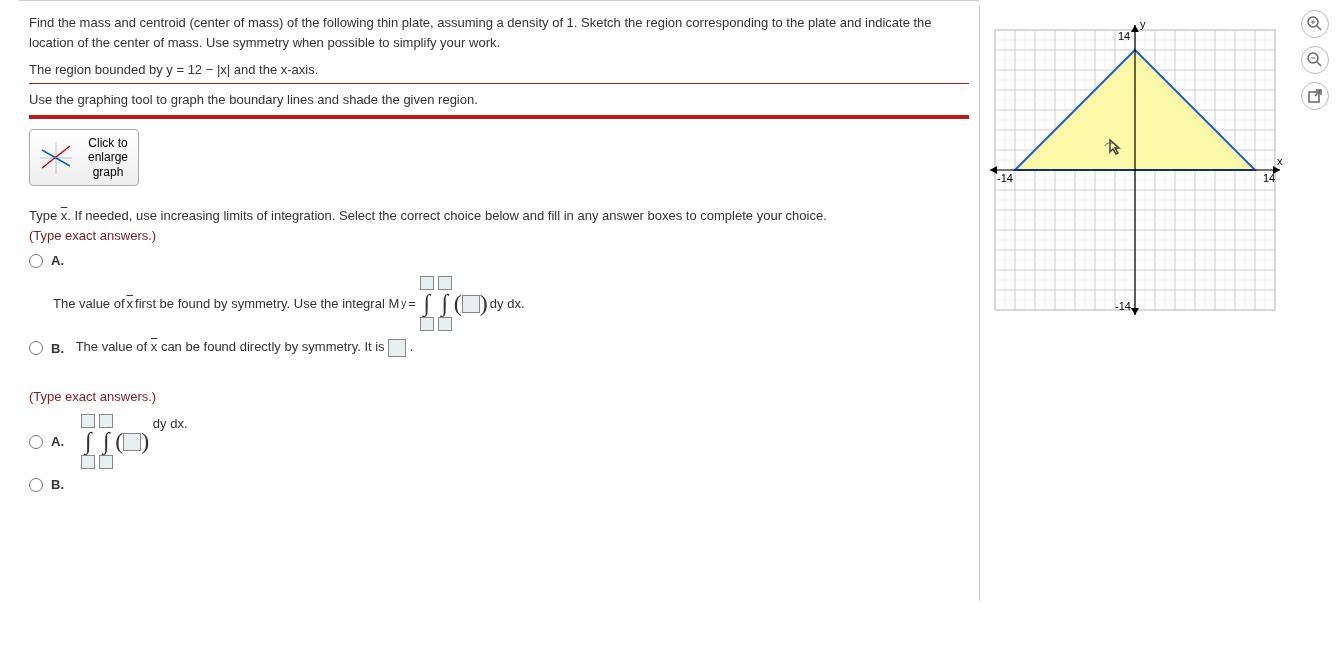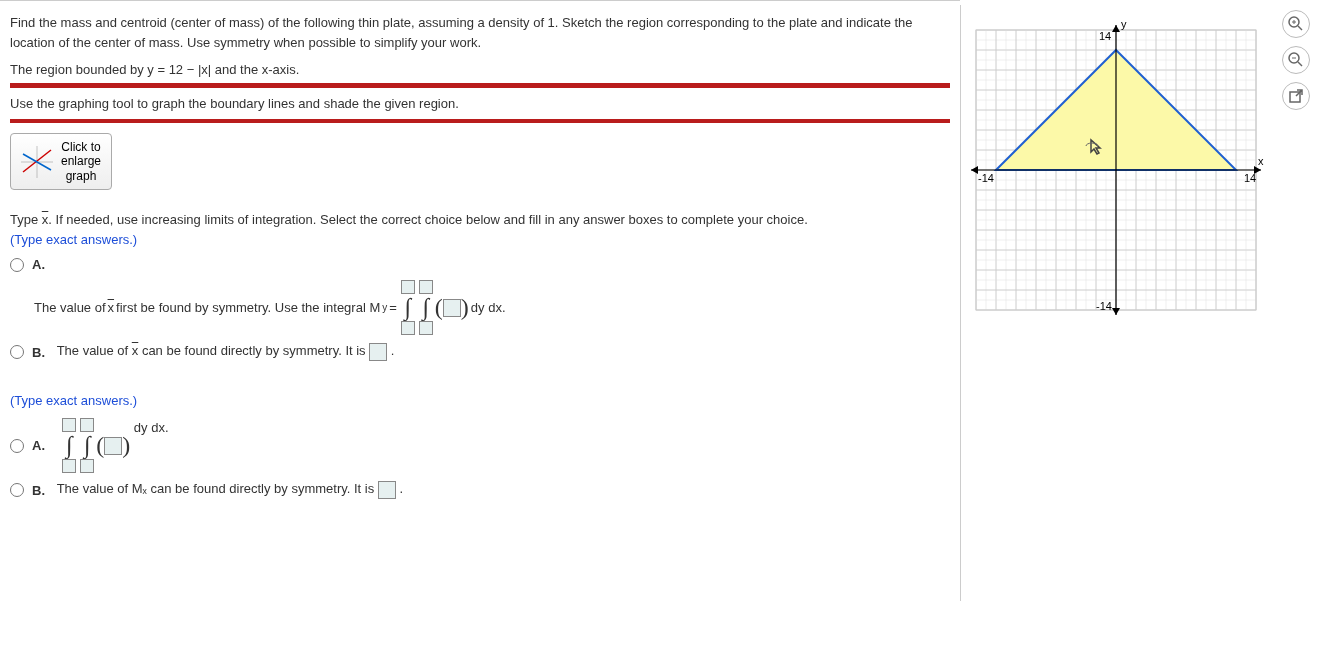--- a/index.html
+++ b/index.html
@@ -1,32 +1,32 @@
 <!DOCTYPE html>
 <html><head>
   <meta charset="utf-8">
   <style>
     * { box-sizing: border-box; margin: 0; padding: 0; }
     body { font-family: Arial, sans-serif; font-size: 13px; color: #333; background: #fff; }
-    .container { display: flex; width: 1340px; height: 606px; }
+    .container { display: flex; width: 1340px; height: 606px; justify-content: flex-end; }
     .main-col { flex: 1; padding: 8px 10px; border-top: 1px solid #ccc; max-width: 960px; }
     .graph-col { width: 310px; padding: 10px 5px; position: relative; }
     .tools-col { width: 50px; padding: 10px 5px; display: flex; flex-direction: column; gap: 8px; align-items: center; }
     .divider { width: 1px; background: #ccc; margin: 5px 0; }
     
     .intro { line-height: 1.5; padding: 4px 0; }
-    .region { padding: 6px 0; border-bottom: 5px solid #b91c1c; }
+    .region { padding: 6px 0; border-bottom: 1px solid #b91c1c; }
     .instr { padding: 8px 0; border-bottom: 4px solid #b91c1c; }
     
-    .graph-btn { display: inline-flex; align-items: center; gap: 8px; border: 1px solid #aaa; background: linear-gradient(#fff,#eee); border-radius: 4px; padding: 6px 10px; margin: 10px 0; cursor: pointer; }
+    .graph-btn { display: inline-flex; align-items: center; gap: 16px; border: 1px solid #aaa; background: linear-gradient(#fff,#eee); border-radius: 4px; padding: 6px 10px; margin: 10px 0; cursor: pointer; }
     .graph-btn .mini { width: 32px; height: 32px; position: relative; }
     .graph-btn-text { font-size: 12px; line-height: 1.2; }
     
     .section { margin: 10px 0 4px; line-height: 1.5; }
-    .blue { color: #1d4ed8; }
+    .blue { color: #7f1d1d; }
     .opt { display: flex; align-items: center; gap: 8px; margin: 8px 0; }
     .opt-row { margin: 6px 0 6px 24px; display: flex; align-items: center; flex-wrap: wrap; gap: 2px; }
     input[type=radio] { width: 14px; height: 14px; }
     .opt-label { font-weight: bold; }
     .abox { display: inline-block; width: 18px; height: 18px; border: 1px solid #888; background: #e6f0f0; vertical-align: middle; }
     .abox.sm { width: 14px; height: 14px; }
     .bar { text-decoration: overline; }
     sub { font-size: 10px; }
     .integral { font-size: 24px; font-family: serif; padding: 0 1px; }
     .intwrap { display: inline-flex; flex-direction: column; align-items: center; margin: 0 2px; }
@@ -136,24 +136,20 @@
             <span class="abox"></span>
             <span class="paren">)</span>
         </span>
         <span> dy dx.</span>
       </span>
     </div>
 
     <div class="opt">
       <input type="radio" name="q2" style="">
       <span class="opt-label">B.</span>
-      <span>
-        &nbsp;<span>The value of Mₓ can be found directly by symmetry. It is </span>
-        <span class="abox"></span> .
-      </span>
     </div>
 
   </div>
 
   <div class="divider"></div>
 
   <div class="graph-col">
     <svg class="gridsvg" viewBox="0 0 300 320">
       <g>
         <rect x="10" y="20" width="280" height="280" fill="none" stroke="#ccc"></rect>

